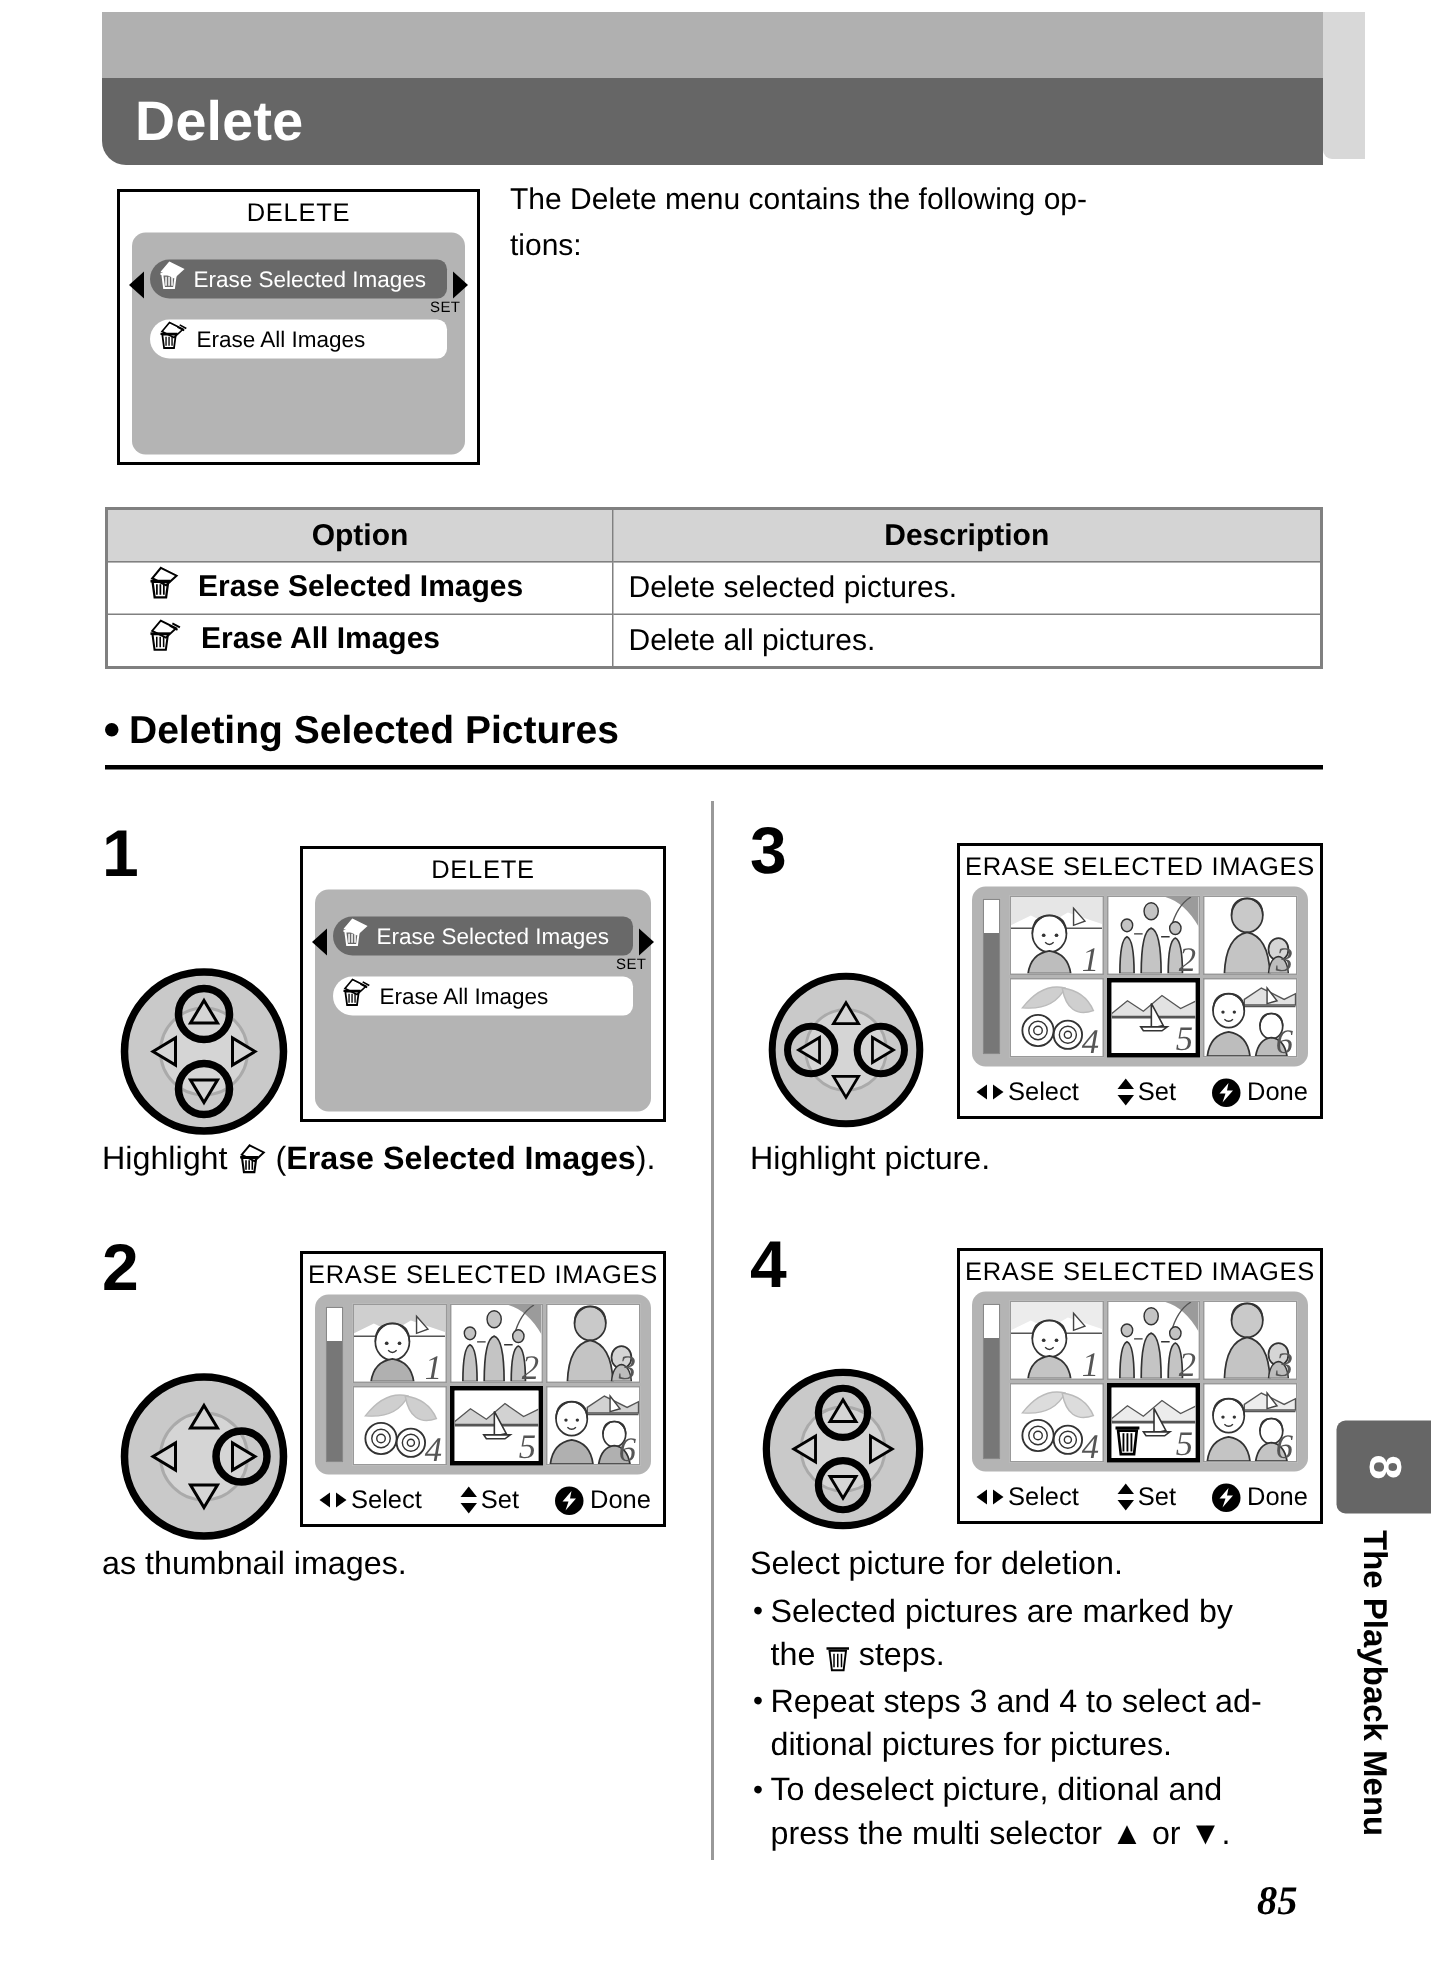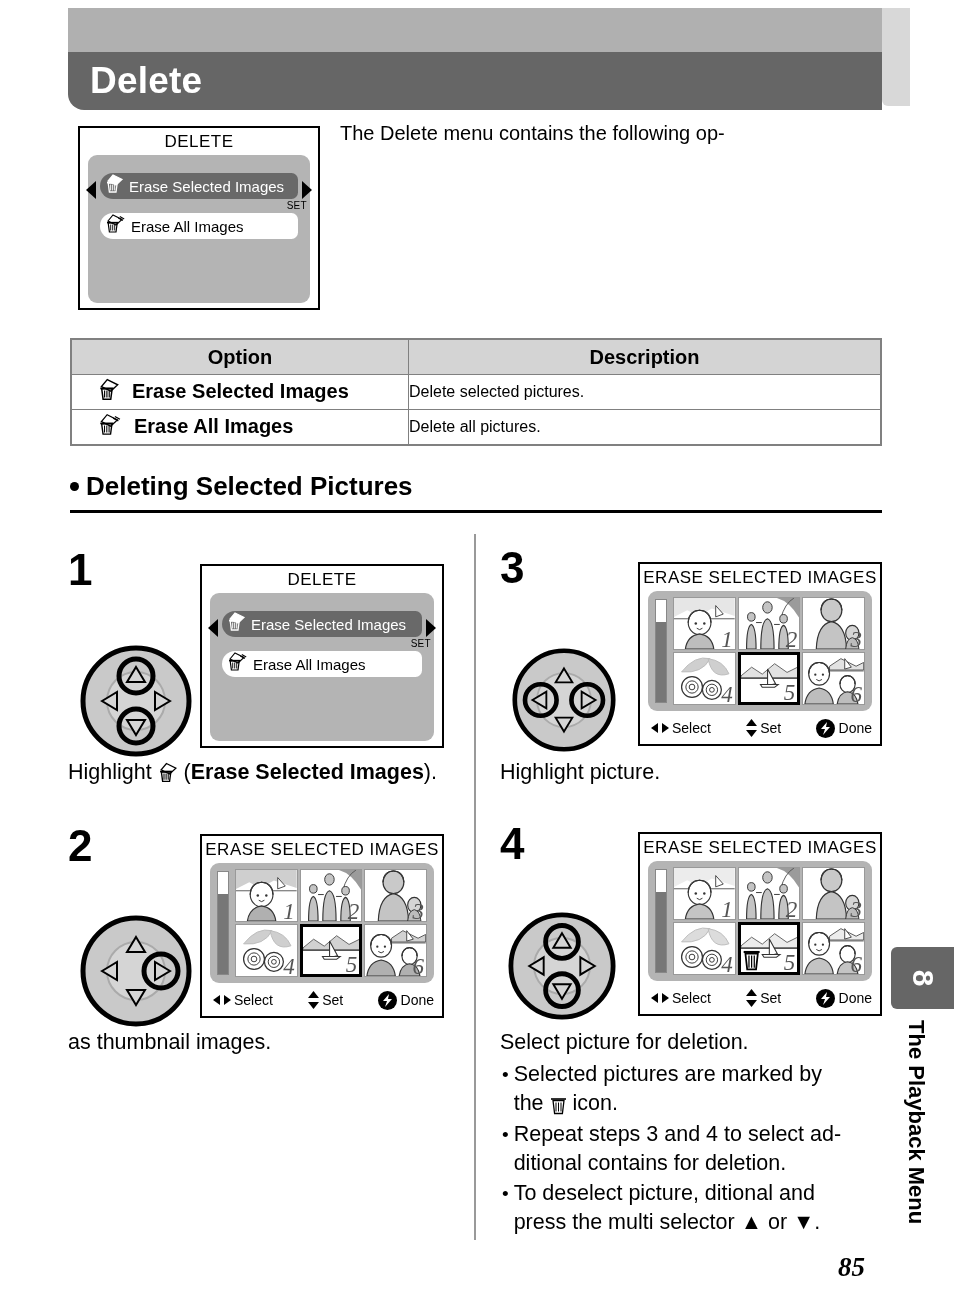--- a/index.html
+++ b/index.html
@@ -41,21 +41,21 @@
   
   .ico{display:inline-block;vertical-align:middle;}
 
   
   .tbl{position:absolute;left:70px;top:338px;width:812px;border:2px solid #808080;
        border-collapse:collapse;box-sizing:border-box;}
   .tbl td,.tbl th{border:1px solid #808080;padding:0;}
   .tbl .hdrow td{background:#d4d4d4;text-align:center;font-weight:bold;font-size:20px;height:34px;}
   .tbl .c-opt{width:336px;margin-top:44px;}
   .tbl .opt-cell{height:34px;padding-left:26px;font-weight:bold;font-size:20px;white-space:nowrap;}
-  .tbl .desc-cell{height:34px;font-size:16px;}
+  .tbl .desc-cell{height:34px;padding-left:10px;font-size:20px;}
   .opt-cell .ico{margin-right:12px;}
 
   
   .sec{position:absolute;left:70px;top:470px;width:812px;}
   .sec-h{font-size:26px;font-weight:bold;line-height:32px;display:flex;align-items:center;}
   .sec-dot{width:9px;height:9px;border-radius:50%;background:#000;margin-right:7px;
            display:inline-block;}
   .sec-rule{position:absolute;left:70px;top:510px;width:812px;height:3px;background:#000;}
 
   
@@ -73,21 +73,21 @@
   
   .thumbgrid{position:absolute;display:grid;grid-template-columns:repeat(3,1fr);
              grid-template-rows:repeat(2,1fr);gap:2px;background:#b4b4b4;}
   .th{position:relative;background:#fff;border:1px solid #999;box-sizing:border-box;overflow:hidden;}
   .th.cur{border:3px solid #000;}
   .th .num{position:absolute;right:2px;bottom:-4px;font-size:23px;color:#555;font-style:italic;
            font-family:"Liberation Serif",serif;}
   .scroll{position:absolute;background:#fff;border:1px solid #888;box-sizing:border-box;}
   .scroll .fill{position:absolute;left:0;bottom:0;width:100%;background:#777;}
   .botbar{position:absolute;display:flex;align-items:center;justify-content:space-between;
-          font-size:14px;line-height:20px;box-sizing:border-box;}
+          font-size:17px;line-height:20px;box-sizing:border-box;}
   .botbar .grp{display:flex;align-items:center;}
   .bolt{width:19px;height:19px;border-radius:50%;background:#000;color:#fff;display:inline-block;
         position:relative;margin-right:4px;}
 
   
   .sb-tab{position:absolute;left:891px;top:947px;width:63px;height:62px;background:#666;
           border-top-left-radius:6px;border-bottom-left-radius:6px;}
   .sb-num{position:absolute;left:0;top:0;width:63px;height:62px;color:#fff;font-size:30px;
           font-weight:bold;display:flex;align-items:center;justify-content:center;
           transform:rotate(90deg);}
@@ -102,20 +102,21 @@
 
 <div class="hdr-wrap">
   <div class="hdr-top"></div>
   <div class="hdr-bar"></div>
   <div class="hdr-title">Delete</div>
 </div>
 <div class="hdr-rightpad"></div>
 
 <div class="intro">
   <div>The Delete menu contains the following op-</div>
+  <div class="l2">tions:</div>
 </div>
 
 <div class="lcd" id="lcd-top" style="position:absolute;left:78px;top:126px;width:242px;height:184px;">
   <div class="lcd-title">DELETE</div>
   <div class="lcd-body" style="left:8px;top:27px;width:222px;height:148px;">
 
     <div class="tri-l" style="left:-2px;top:26px;"></div>
     <div class="tri-r" style="right:-2px;top:26px;"></div>
 
     <div class="menu-row sel" style="left:12px;top:18px;width:198px;height:26px;padding-left:5px;">
@@ -687,28 +688,28 @@
   <div class="bul">
     <span class="bdot">•</span>
     <span class="btxt">
       <span>Selected  pictures  are  marked  by</span><br>
       <span class="lastline"><span>the </span><span class="ico"><svg width="17" height="20" viewBox="0 0 17 20" style="vertical-align:-4px;">
         <line x1="1" y1="4" x2="16" y2="4" stroke="#000" stroke-width="1.6"></line>
         <path d="M3 5.5 h11 l-1.6 13 h-7.8 z" fill="#fff" stroke="#000" stroke-width="1.3"></path>
         <line x1="6" y1="7.5" x2="6" y2="16.5" stroke="#000" stroke-width="1"></line>
         <line x1="8.5" y1="7.5" x2="8.5" y2="16.5" stroke="#000" stroke-width="1"></line>
         <line x1="11" y1="7.5" x2="11" y2="16.5" stroke="#000" stroke-width="1"></line>
-      </svg></span><span> icon.</span></span>
+      </svg></span><span> steps.</span></span>
     </span>
   </div>
   <div class="bul">
     <span class="bdot">•</span>
     <span class="btxt">
       <span>Repeat steps 3 and 4 to select ad-</span><br>
-      <span class="lastline">ditional contains for deletion.</span>
+      <span class="lastline">ditional pictures for pictures.</span>
     </span>
   </div>
   <div class="bul">
     <span class="bdot">•</span>
     <span class="btxt">
       <span>To deselect picture, ditional and</span><br>
       <span class="lastline"><span>press the multi selector </span><span>▲</span><span> or </span><span>▼</span><span>.</span></span>
     </span>
   </div>
 </div>

